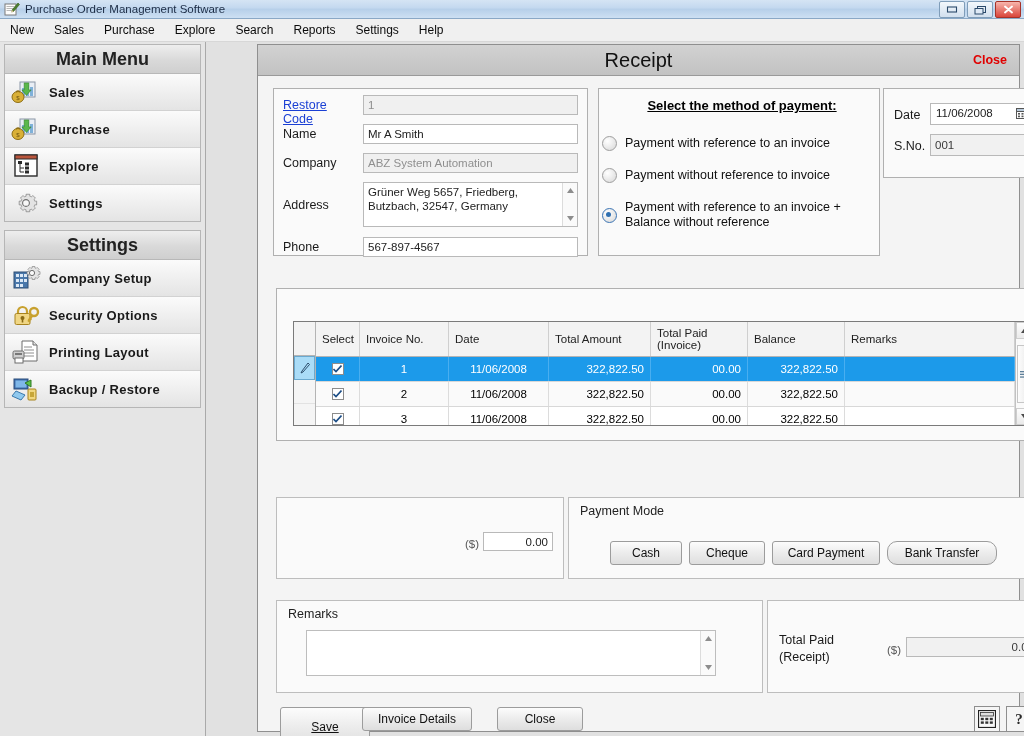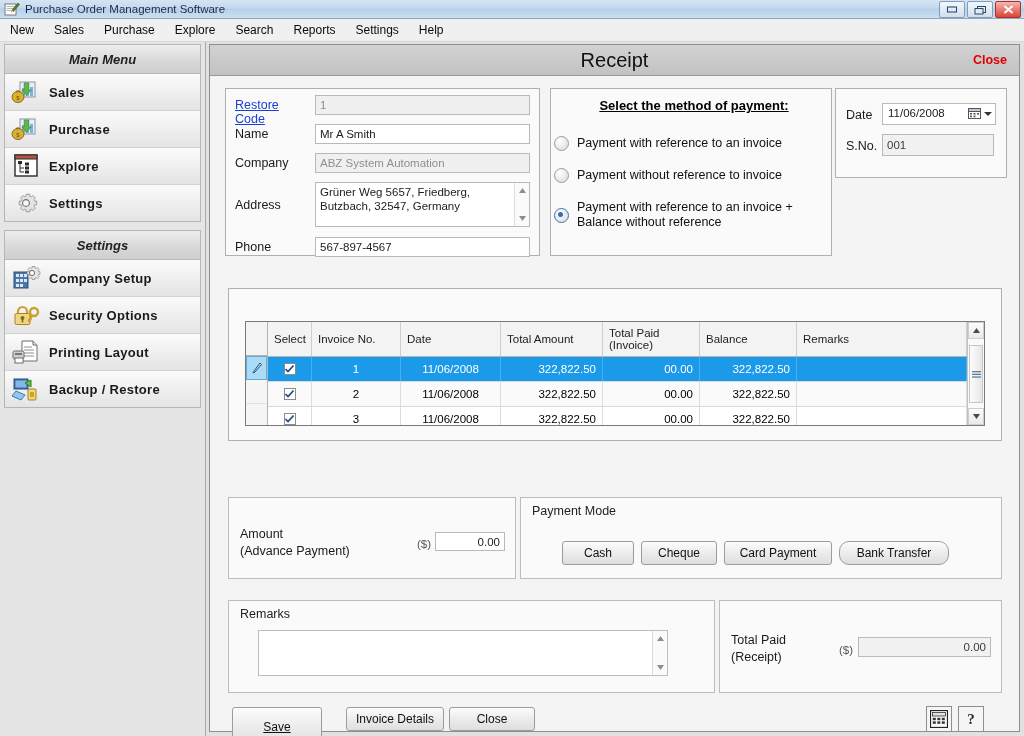--- a/index.html
+++ b/index.html
@@ -27,34 +27,34 @@
   .menubar{height:22px;background:#f0f0f0;display:flex;align-items:center;
     border-bottom:1px solid #d7d7d7;}
   .menuitem{padding:3px 10px;font-size:12px;color:#0b0b0b;cursor:default;}
   
   .body-wrap{display:flex;height:694px;background:#dfdfdf;}
   
   .sidebar{width:206px;background:#e5e5e5;border-right:1px solid #a9a9a9;
     display:flex;flex-direction:column;padding:2px 4px 0 4px;box-sizing:border-box;}
   .grp{margin-bottom:8px;border:1px solid #b6b6b6;background:#ececec;}
   .grp-hdr{height:28px;display:flex;align-items:center;justify-content:center;
-    font-weight:bold;font-size:13px;color:#222;
+    font-weight:bold;font-size:18px;color:#222;
     background:linear-gradient(to bottom,#eeeeee,#d9d9d9 55%,#cfcfcf);
-    border-bottom:1px solid #b8b8b8;font-style:italic;}
+    border-bottom:1px solid #b8b8b8;}
   .nav{height:36px;display:flex;align-items:center;padding-left:6px;
     background:linear-gradient(to bottom,#fbfbfb,#ededed 60%,#e4e4e4);
     border-bottom:1px solid #d2d2d2;cursor:default;}
   .nav:last-child{border-bottom:none;}
   .nav .ico{width:30px;height:28px;margin-right:8px;flex:0 0 30px;position:relative;}
   .nav .lbl{font-weight:bold;font-size:13px;color:#1a1a1a;letter-spacing:.3px;}
   .sb-fill{flex:1;background:#e5e5e5;}
   
   .main{flex:1;background:#e1e1e1;padding:2px 4px 0 3px;box-sizing:border-box;}
   .form{background:#a16207;border:1px solid #8f8f8f;height:688px;box-sizing:border-box;
-        display:flex;flex-direction:column;}
+        display:flex;flex-direction:column;margin-left:48px;}
   .form-hdr{height:30px;background:linear-gradient(to bottom,#d2d2d2,#c2c2c2);
     border-bottom:1px solid #9a9a9a;display:flex;align-items:center;position:relative;}
   .form-title{width:100%;text-align:center;font-size:20px;color:#111;}
   .form-close{position:absolute;right:12px;color:#e00000;font-weight:bold;font-size:12.5px;cursor:pointer;}
   .form-body{flex:1;background:#f4f4f4;position:relative;}
   
   .panel{position:absolute;border:1px solid #b0b0b0;background:#fafafa;box-sizing:border-box;}
   
   .fld-row{position:absolute;display:flex;align-items:flex-start;}
   .fld-lbl{font-size:12.5px;color:#1a1a1a;}
@@ -506,24 +506,20 @@
               <div class="vb-btn">
                 <svg width="7" height="5">
                     <path d="M3.5 5 L0 0 L7 0 Z" fill="#4a4a4a"></path>
                   </svg>
               </div>
             </div>
           </div>
         </div>
 
         <div class="gbox" style="left:18px;top:421px;width:288px;height:82px;"></div>
-        <div style="position:absolute;left:30px;top:450px;font-size:12.5px;line-height:17px;color:#1a1a1a;">
-          <div>Amount</div>
-          <div>(Advance Payment)</div>
-        </div>
         <span class="dollar" style="position:absolute;left:207px;top:462px;">($)</span>
         <input class="inp" style="position: absolute; left: 225px; top: 456px; width: 70px; height: 19px; text-align: right;" value="0.00">
 
         <div class="gbox" style="left:310px;top:421px;width:482px;height:82px;"></div>
         <div class="gbox-t" style="left:322px;top:428px;">Payment Mode</div>
         <div class="btn" style="position:absolute;left:352px;top:465px;width:72px;height:24px;">Cash</div>
         <div class="btn" style="position:absolute;left:431px;top:465px;width:76px;height:24px;">Cheque</div>
         <div class="btn" style="position:absolute;left:514px;top:465px;width:108px;height:24px;">Card Payment</div>
         <div class="btn" style="position:absolute;left:629px;top:465px;width:110px;height:24px;border-radius:10px;">Bank Transfer</div>
 
@@ -549,21 +545,21 @@
         <div style="position:absolute;left:521px;top:556px;font-size:12.5px;line-height:17px;color:#1a1a1a;">
           <div>Total Paid</div>
           <div>(Receipt)</div>
         </div>
         <span class="dollar" style="position:absolute;left:629px;top:568px;">($)</span>
         <input class="inp rodark" readonly="" style="position: absolute; left: 648px; top: 561px; width: 133px; height: 20px; text-align: right;" value="0.00">
 
         <div class="btn" style="position:absolute;left:22px;top:631px;width:90px;height:40px;">
           <span style="text-decoration:underline;text-decoration-skip-ink:none;">Save</span>
         </div>
-        <div class="btn" style="position:absolute;left:136px;top:631px;width:98px;height:24px;">Invoice Details</div>
+        <div class="btn" style="position:absolute;left:104px;top:631px;width:110px;height:24px;">Invoice Details</div>
         <div class="btn" style="position:absolute;left:239px;top:631px;width:86px;height:24px;">Close</div>
 
         <div class="tool-ico" style="left:716px;top:630px;">
           <svg width="18" height="18">
             <rect x="0.5" y="0.5" width="17" height="17" fill="#f7f7f7" stroke="#222" stroke-width="1.2"></rect>
             <rect x="2.5" y="2.5" width="13" height="3.5" fill="#e0e0e0" stroke="#333" stroke-width=".8"></rect>
             <g fill="#333">
               <rect x="2.8" y="7.8" width="3" height="2.4"></rect>
                 <rect x="7.3" y="7.8" width="3" height="2.4"></rect>
                 <rect x="11.8" y="7.8" width="3" height="2.4"></rect>

